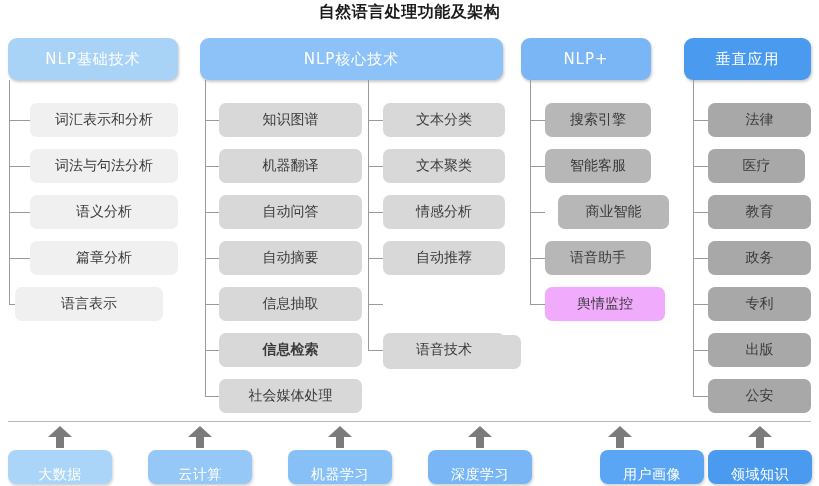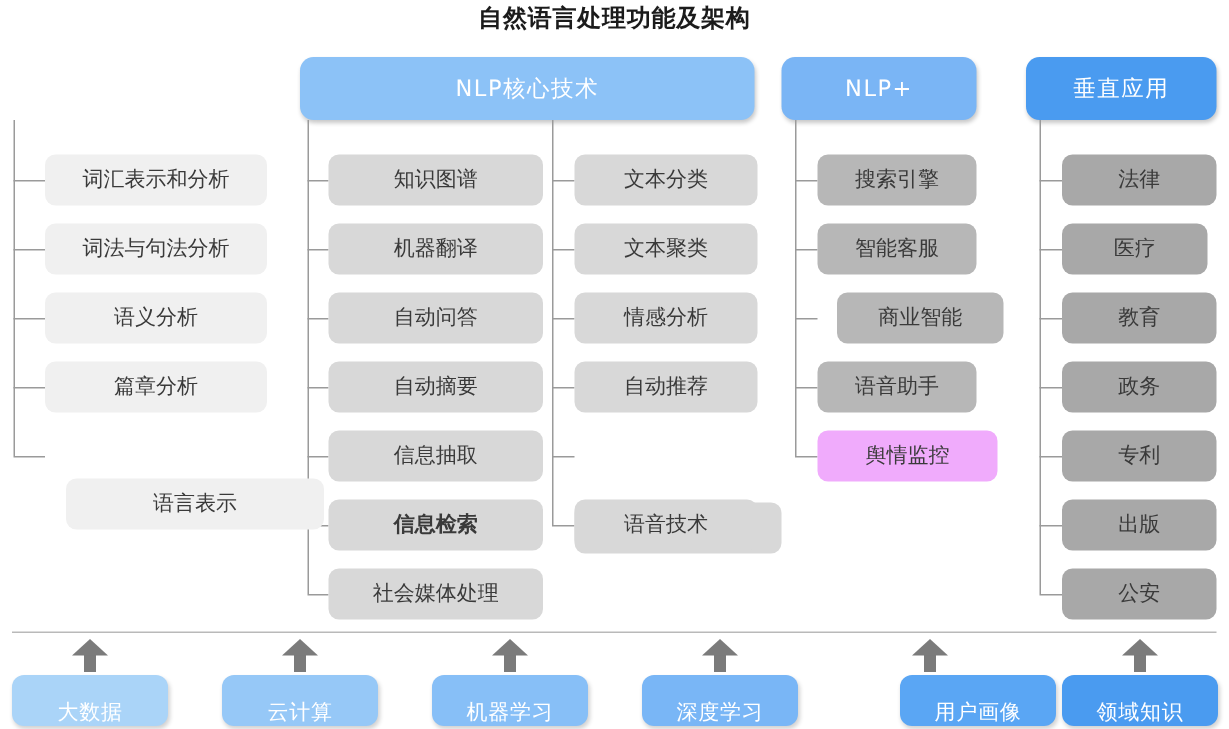--- a/index.html
+++ b/index.html
@@ -133,20 +133,23 @@
     white-space: nowrap;
   }
 </style>
 </head>
 <body>
 
 <div id="stage">
 
   <div class="title">自然语言处理功能及架构</div>
 
+  <div class="header-pill" id="hdr-0" style="left: 8px; top: 38px; width: 170px; background: rgb(169, 210, 247);">
+    <span>NLP基础技术</span>
+  </div>
 
   <div class="header-pill" id="hdr-1" style="left: 200px; top: 38px; width: 303px; background: rgb(140, 194, 247);">
     <span>NLP核心技术</span>
   </div>
 
   <div class="header-pill" id="hdr-3" style="left: 521px; top: 38px; width: 130px; background: rgb(122, 181, 245);">
     <span>NLP+</span>
   </div>
 
   <div class="header-pill" id="hdr-4" style="left: 684px; top: 38px; width: 127px; background: rgb(74, 155, 240);">
@@ -196,21 +199,21 @@
       </div>
       <div class="item-box" style="left: 30px; top: 149px; width: 148px; background: rgb(240, 240, 240);">
         <span>词法与句法分析</span>
       </div>
       <div class="item-box" style="left: 30px; top: 195px; width: 148px; background: rgb(240, 240, 240);">
         <span>语义分析</span>
       </div>
       <div class="item-box" style="left: 30px; top: 241px; width: 148px; background: rgb(240, 240, 240);">
         <span>篇章分析</span>
       </div>
-      <div class="item-box" style="left: 44px; top: 287px; width: 172px; background: rgb(240, 240, 240); margin-top: 32px;">
+      <div class="item-box" style="left: 15px; top: 287px; width: 148px; background: rgb(240, 240, 240);">
         <span>语言表示</span>
       </div>
       <div class="item-box" style="left: 219px; top: 103px; width: 143px; background: rgb(216, 216, 216);">
         <span>知识图谱</span>
       </div>
       <div class="item-box" style="left: 219px; top: 149px; width: 143px; background: rgb(216, 216, 216);">
         <span>机器翻译</span>
       </div>
       <div class="item-box" style="left: 219px; top: 195px; width: 143px; background: rgb(216, 216, 216);">
         <span>自动问答</span>

